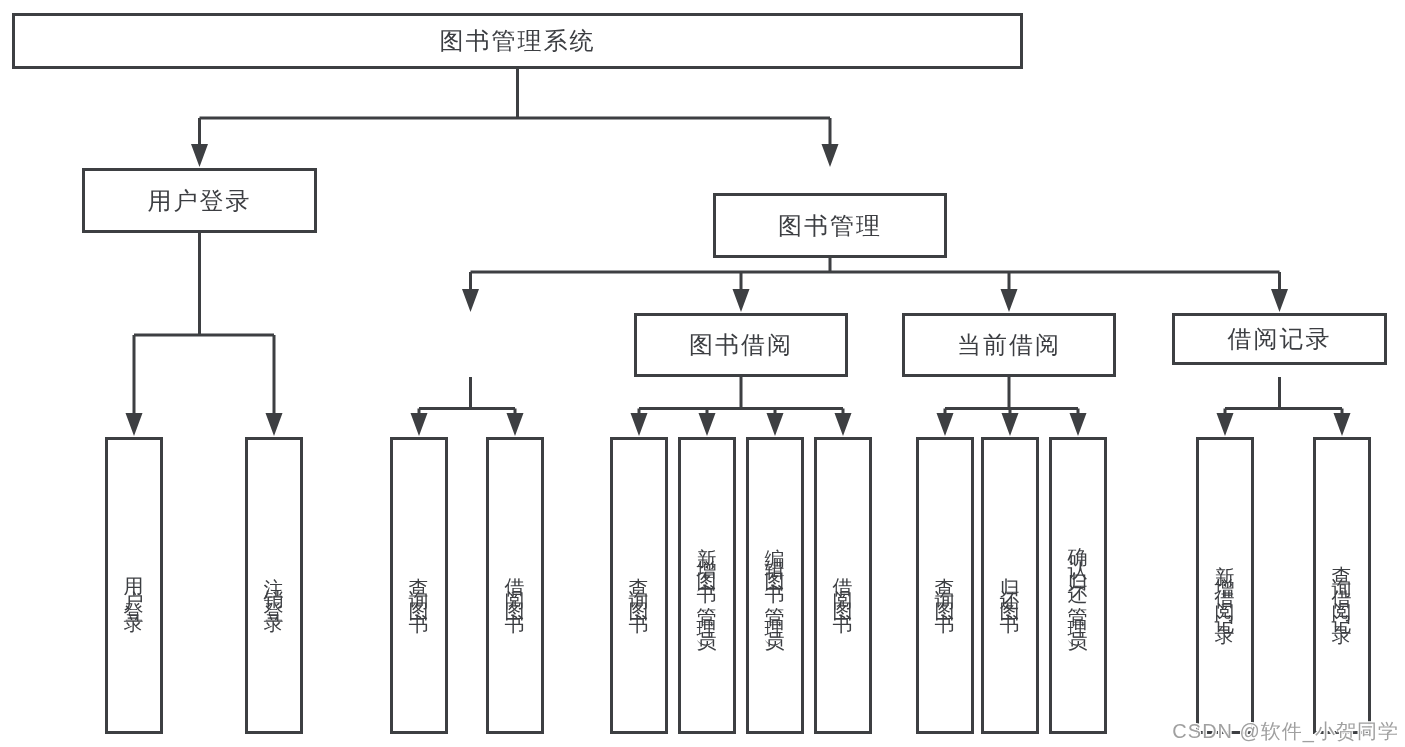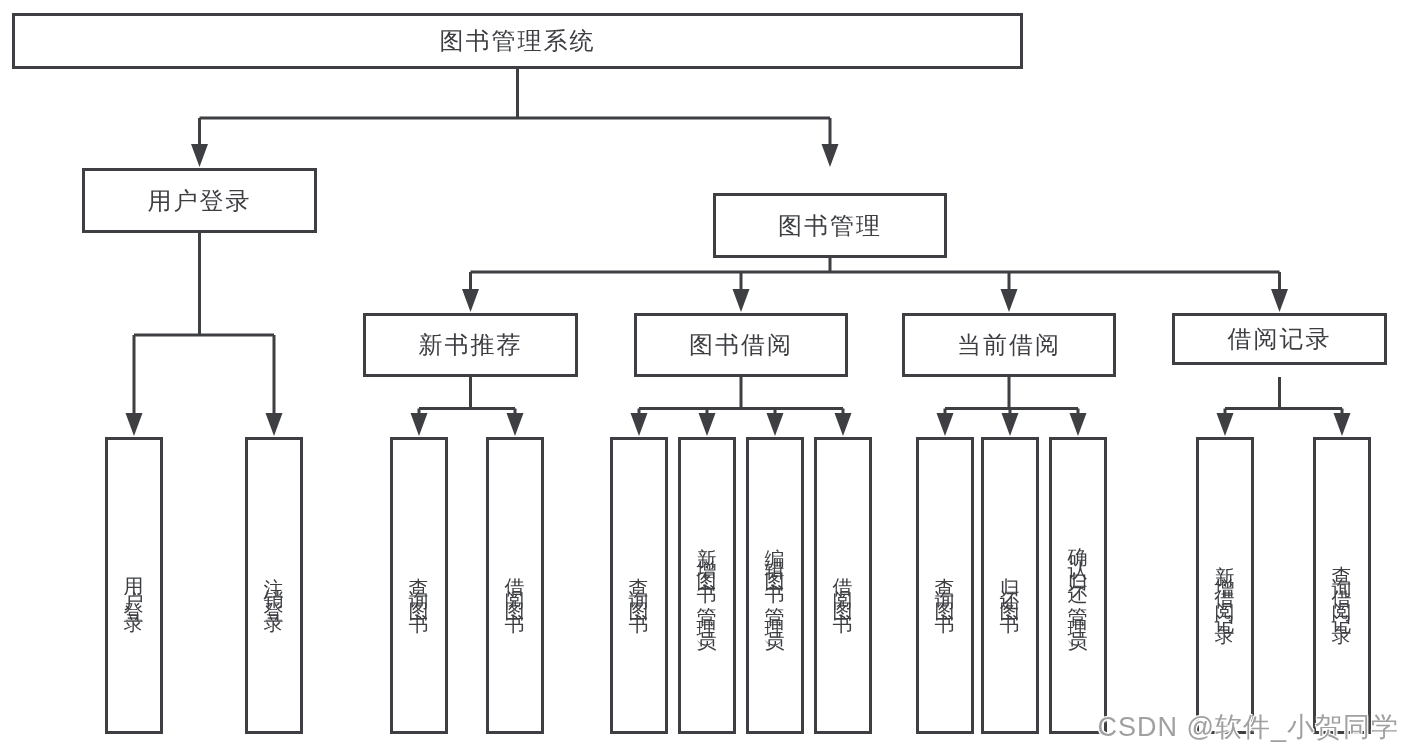--- a/index.html
+++ b/index.html
@@ -48,21 +48,21 @@
     font-size: 20px;
     letter-spacing: 12px;
     color: #3c3e42;
     line-height: 1;
   }
   .watermark {
     position: absolute;
     right: 6px;
     bottom: 2px;
     z-index: 3;
-    font-size: 27px;
+    font-size: 20px;
     color: #a0a0a0;
     letter-spacing: 1px;
     white-space: nowrap;
     text-shadow: 1px 1px 0 #ffffff, -1px -1px 0 #ffffff, 1px -1px 0 #ffffff,
                  -1px 1px 0 #ffffff, 0 2px 2px #ffffff;
   }
 </style>
 </head>
 <body>
 
@@ -95,23 +95,20 @@
     <span class="label">图书管理系统</span>
   </div>
 
   <div class="node hnode" style="left:82px; top:168px; width:235px; height:65px;">
     <span class="label">用户登录</span>
   </div>
   <div class="node hnode" style="left:713px; top:168px; width:234px; height:65px;margin-top:25px;">
     <span class="label">图书管理</span>
   </div>
 
-  <div class="node hnode" style="left:363px; top:313px; width:215px; height:64px;">
-    <span class="label">新书推荐</span>
-  </div>
   <div class="node hnode" style="left:634px; top:313px; width:214px; height:64px;">
     <span class="label">图书借阅</span>
   </div>
   <div class="node hnode" style="left:902px; top:313px; width:214px; height:64px;justify-content:center;">
     <span class="label">当前借阅</span>
   </div>
   <div class="node hnode" style="left:1172px; top:313px; width:215px; height:52px;">
     <span class="label">借阅记录</span>
   </div>
 

